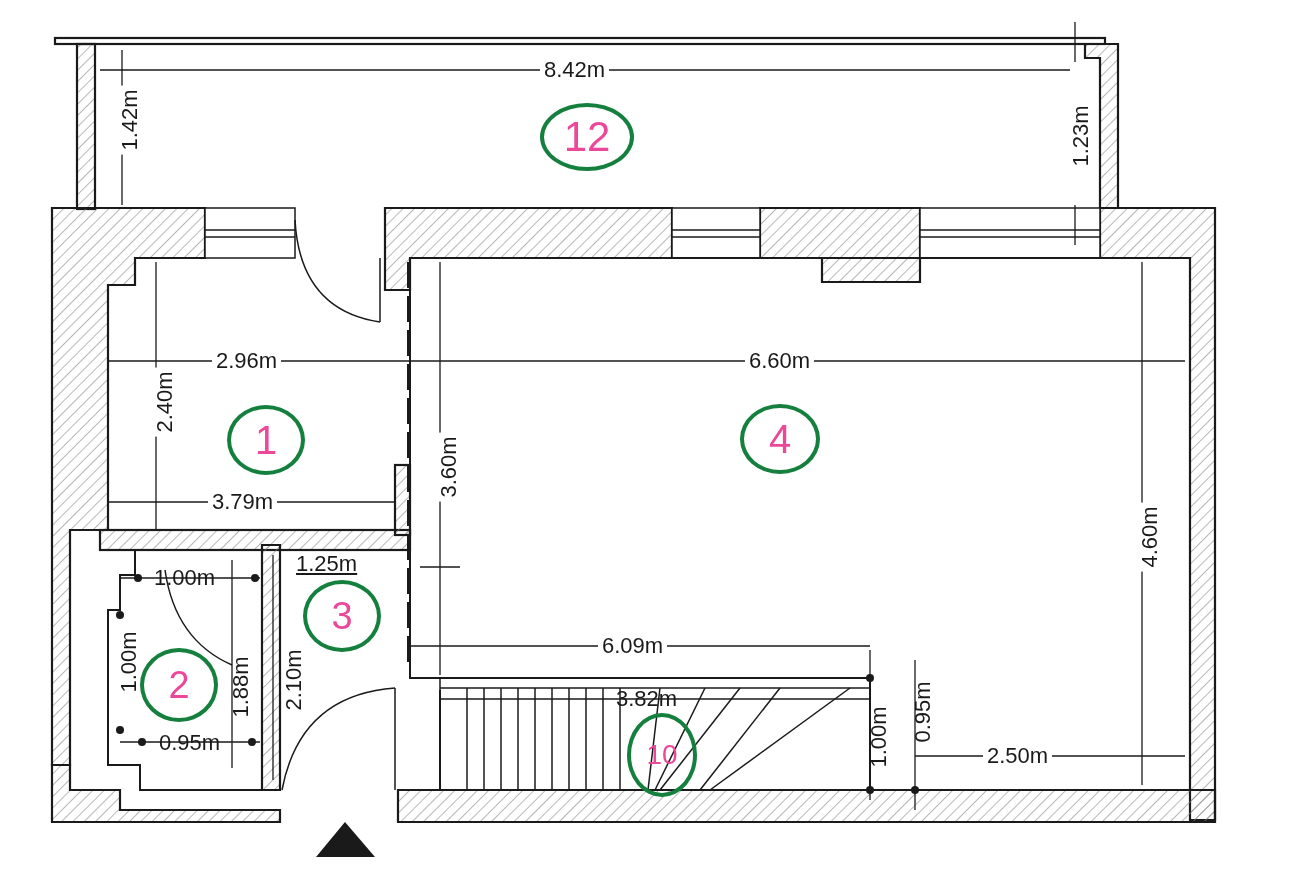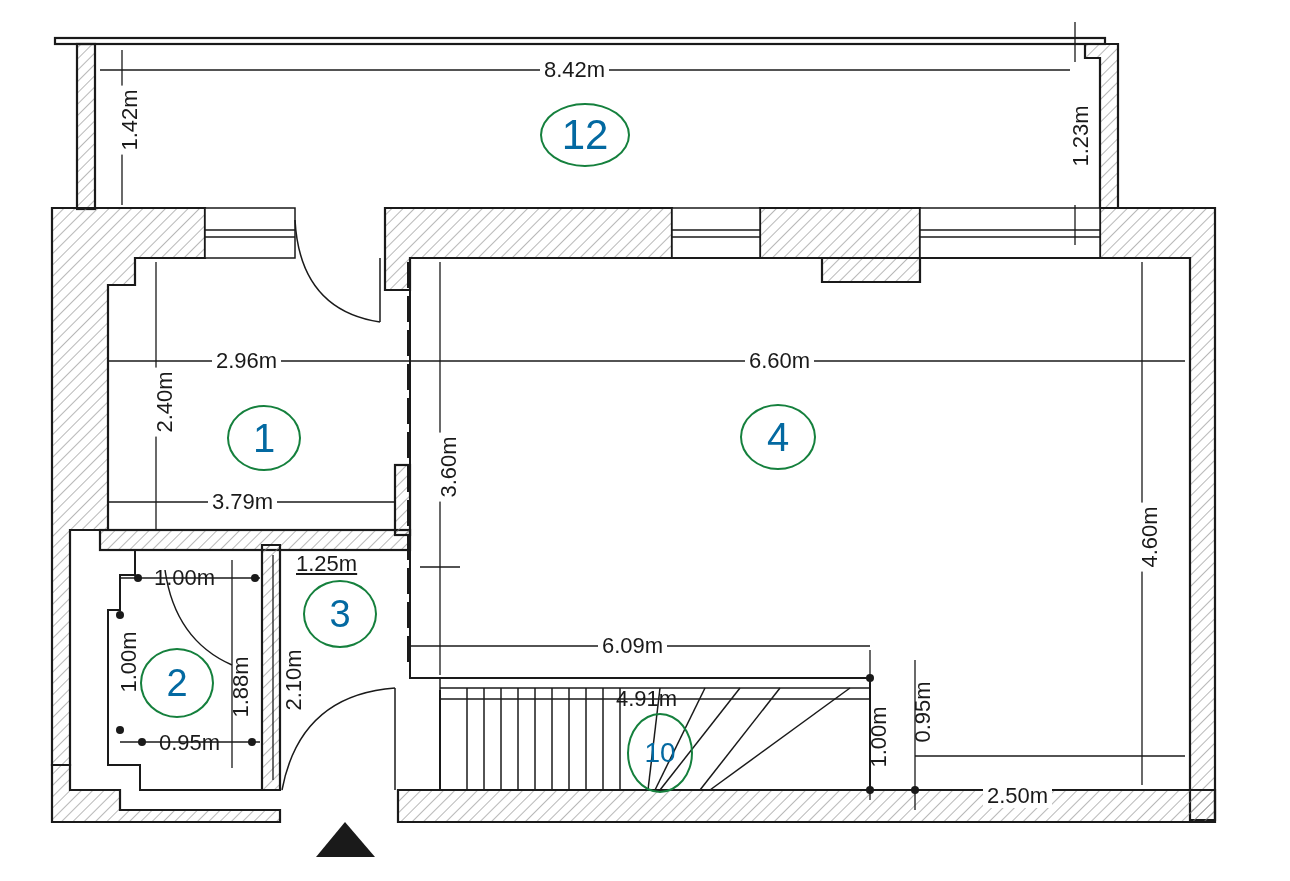--- a/index.html
+++ b/index.html
@@ -1,20 +1,20 @@
 <!DOCTYPE html>
 <html><head>
 <meta charset="utf-8">
 <style>
   html,body{margin:0;padding:0;background:#ffffff;}
   body{width:1290px;height:881px;position:relative;overflow:hidden;font-family:"Liberation Sans",sans-serif;}
   svg{position:absolute;left:0;top:0;}
   .lbl{position:absolute;font-family:"Liberation Sans",sans-serif;font-size:22px;color:#1a1a1a;background:#fff;padding:0 4px;line-height:24px;white-space:nowrap;}
   .vl{transform-origin:center center;transform:rotate(-90deg);}
-  .room{position:absolute;border:2px solid #15803d;border-radius:50%;display:flex;align-items:center;justify-content:center;font-family:"Liberation Sans",sans-serif;color:#0369a1;background:transparent;}
+  .room{position:absolute;border:4px solid #15803d;border-radius:50%;display:flex;align-items:center;justify-content:center;font-family:"Liberation Sans",sans-serif;color:#ec4899;background:transparent;}
 </style>
 </head>
 <body>
 
 <svg width="1290" height="881" viewBox="0 0 1290 881">
   <defs>
     <pattern id="hatch" patternUnits="userSpaceOnUse" width="8" height="8" patternTransform="rotate(45)">
       <line x1="0" y1="0" x2="0" y2="8" stroke="#888" stroke-width="1.2"></line>
     </pattern>
   </defs>
@@ -140,23 +140,23 @@
 <div class="lbl" style="left:208px;top:490px;">3.79m</div>
 <div class="lbl vl" style="left:414px;top:455px;">3.60m</div>
 <div class="lbl vl" style="left:1115px;top:525px;">4.60m</div>
 <div class="lbl" style="left:150px;top:566px;background:transparent;">1.00m</div>
 <div class="lbl" style="left:292px;top:552px;background:transparent;text-decoration:underline;">1.25m</div>
 <div class="lbl vl" style="left:94px;top:650px;background:transparent;">1.00m</div>
 <div class="lbl vl" style="left:206px;top:675px;background:transparent;">1.88m</div>
 <div class="lbl vl" style="left:259px;top:668px;background:transparent;">2.10m</div>
 <div class="lbl" style="left:155px;top:731px;background:transparent;">0.95m</div>
 <div class="lbl" style="left:598px;top:634px;">6.09m</div>
-<div class="lbl" style="left:612px;top:687px;background:transparent;">4.91m</div>
+<div class="lbl" style="left:612px;top:687px;background:transparent;">3.82m</div>
 <div class="lbl vl" style="left:844px;top:725px;background:transparent;">1.00m</div>
 <div class="lbl vl" style="left:888px;top:700px;background:transparent;">0.95m</div>
-<div class="lbl" style="left:983px;top:784px;text-align:center;">2.50m</div>
+<div class="lbl" style="left:983px;top:744px;text-align:center;">2.50m</div>
 
 <div class="room" style="left:540px;top:103px;width:86px;height:60px;font-size:42px;">12</div>
 <div class="room" style="left:227px;top:405px;width:70px;height:62px;font-size:40px;">1</div>
 <div class="room" style="left:740px;top:404px;width:72px;height:62px;font-size:40px;">4</div>
 <div class="room" style="left:303px;top:580px;width:70px;height:64px;font-size:38px;">3</div>
 <div class="room" style="left:140px;top:648px;width:70px;height:66px;font-size:38px;">2</div>
 <div class="room" style="left:627px;top:713px;width:62px;height:76px;font-size:28px;">10</div>
 
 </body></html>

